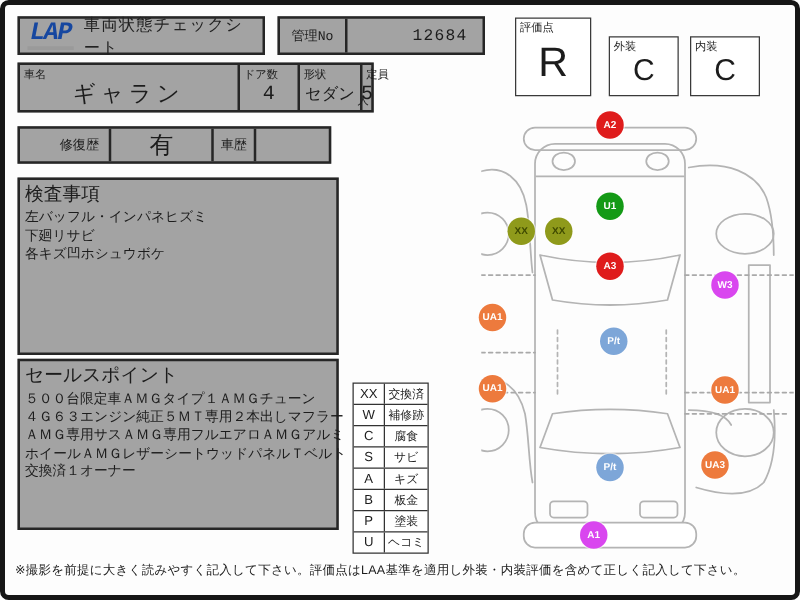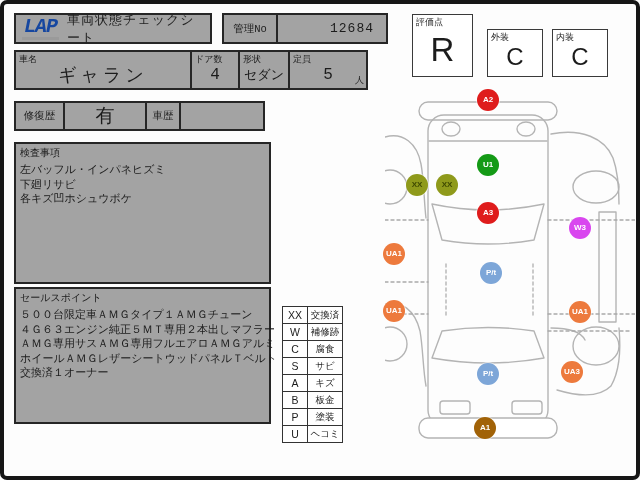--- a/index.html
+++ b/index.html
@@ -23,43 +23,43 @@
   .score{box-sizing:border-box;}
   .score .lbl{position:absolute;top:1px;left:3px;font-size:9px;}
   .score .val{position:absolute;inset:0;display:flex;align-items:center;justify-content:center;}
   .score-overall{left:412px;top:14px;width:61px;height:63px;}
   .score-overall .val{font-size:33px;padding-top:8px;}
   .score-ext{left:487px;top:29px;width:56px;height:48px;}
   .score-int{left:552px;top:29px;width:56px;height:48px;}
   .score-ext .val,.score-int .val{font-size:24px;padding-top:8px;}
 
   
-  .veh-row{left:14px;top:50px;width:354px;height:40px;display:flex;}
+  .veh-row{left:14px;top:50px;width:285px;height:40px;display:flex;}
   .veh-cell{position:relative;border-left:2px solid #262626;}
   .veh-cell:first-child{border-left:none;}
   .cell-lbl{position:absolute;top:1px;left:3px;font-size:9px;white-space:nowrap;}
   .cell-val{position:absolute;inset:0;display:flex;align-items:center;justify-content:center;padding-top:9px;}
   .veh-name{width:174px;}  .veh-name .cell-val{font-size:18px;letter-spacing:4px;}
   .veh-doors{width:46px;}  .veh-doors .cell-val{font-size:16px;}
   .veh-shape{width:48px;}  .veh-shape .cell-val{font-size:13px;}
   .veh-cap{flex:1;}        .veh-cap .cell-val{font-size:16px;}
   .cap-unit{position:absolute;right:2px;bottom:1px;font-size:9px;}
 
   
   .rep-row{left:14px;top:101px;width:251px;height:30px;display:flex;}
   .rep-cell{position:relative;border-left:2px solid #262626;display:flex;align-items:center;justify-content:center;}
   .rep-cell:first-child{border-left:none;}
-  .rep-lbl{width:47px;font-size:10.5px;}
+  .rep-lbl{width:47px;font-size:10.5px;margin-left:24px;}
   .rep-val{width:80px;font-size:19px;}
   .rep-lbl2{width:32px;font-size:10.5px;}
   .rep-empty{flex:1;}
 
   
   .txt-box{padding:2px 4px;}
-  .txt-box .bx-lbl{font-size:10px;margin-bottom:3px;}
+  .txt-box .bx-lbl{font-size:15px;margin-bottom:3px;}
   .insp-box{left:14px;top:142px;width:257px;height:142px;}
   .sales-box{left:14px;top:287px;width:257px;height:137px;}
   .txt-line{font-size:11px;line-height:14.5px;white-space:nowrap;}
 
   
   .legend{left:282px;top:306px;width:61px;border:1px solid #333;background:#fff;position:absolute;box-sizing:border-box;}
   .lg-row{display:flex;border-top:1px solid #333;height:16px;}
   .lg-row:first-child{border-top:none;}
   .lg-code{width:24px;border-right:1px solid #333;display:flex;align-items:center;justify-content:center;font-size:10.5px;}
   .lg-desc{flex:1;display:flex;align-items:center;justify-content:center;font-size:9.5px;white-space:nowrap;}
@@ -236,19 +236,20 @@
         <div class="marker" style="left: 32px; top: 97px; background: rgb(143, 154, 27); color: rgb(63, 74, 0);">XX</div>
         <div class="marker" style="left: 62px; top: 97px; background: rgb(143, 154, 27); color: rgb(63, 74, 0);">XX</div>
         <div class="marker" style="left: 103px; top: 125px; background: rgb(223, 28, 28); color: rgb(255, 255, 255);">A3</div>
         <div class="marker" style="left: 195px; top: 140px; background: #d946ef; color: rgb(255, 255, 255);">W3</div>
         <div class="marker" style="left: 9px; top: 166px; background: rgb(237, 122, 61); color: rgb(255, 255, 255);">UA1</div>
         <div class="marker" style="left: 106px; top: 185px; background: rgb(125, 166, 216); color: rgb(255, 255, 255);">P/t</div>
         <div class="marker" style="left: 9px; top: 223px; background: rgb(237, 122, 61); color: rgb(255, 255, 255);">UA1</div>
         <div class="marker" style="left: 195px; top: 224px; background: rgb(237, 122, 61); color: rgb(255, 255, 255);">UA1</div>
         <div class="marker" style="left: 187px; top: 284px; background: rgb(237, 122, 61); color: rgb(255, 255, 255);">UA3</div>
         <div class="marker" style="left: 103px; top: 286px; background: rgb(125, 166, 216); color: rgb(255, 255, 255);">P/t</div>
-        <div class="marker" style="left: 100px; top: 340px; background: #a16207; color: rgb(255, 255, 255);">A1</div>
-      </div>
-  </div>
-
+        <div class="marker" style="left: 90px; top: 340px; background: #d946ef; color: rgb(255, 255, 255);">A1</div>
+      </div>
+  </div>
+
+  <div class="footer">※撮影を前提に大きく読みやすく記入して下さい。評価点はLAA基準を適用し外装・内装評価を含めて正しく記入して下さい。</div>
 
   <div class="frame"></div>
 </div>
 
 </body></html>

